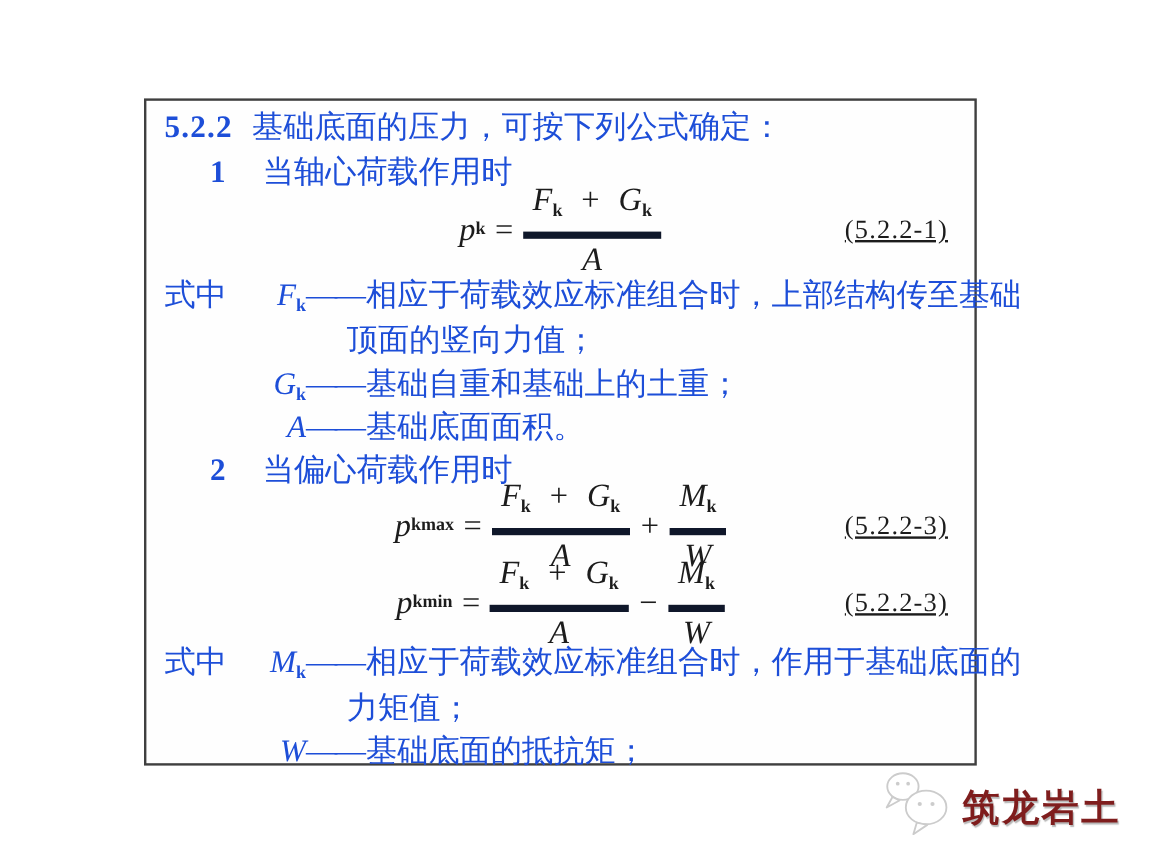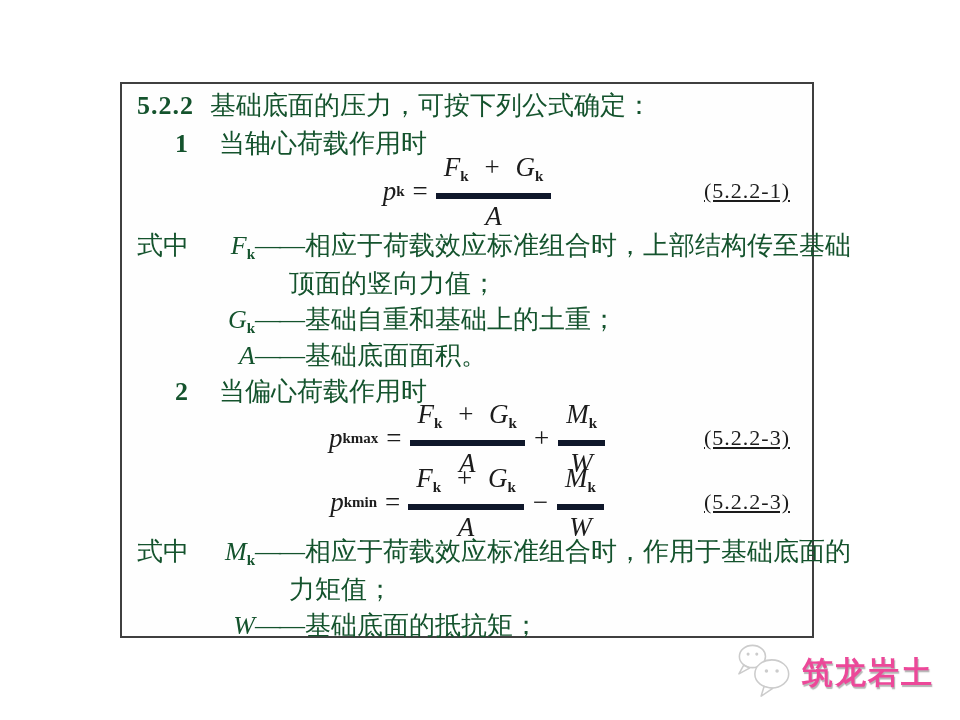--- a/index.html
+++ b/index.html
@@ -7,21 +7,21 @@
     width:960px;height:720px;position:relative;overflow:hidden;
     background:#ffffff;
     font-family:"Liberation Serif","DejaVu Serif",serif;
   }
   .doc-box{
     position:absolute;left:120px;top:82px;width:694px;height:556px;
     border:2px solid #3f3f3f;box-sizing:border-box;background:#fefefe;
   }
   .line{
     position:absolute;white-space:nowrap;
-    font-size:26px;line-height:32px;color:#14532d;
+    font-size:26px;line-height:32px;color:#1d4ed8;
   }
   .bnum{font-weight:bold;letter-spacing:1px;}
   .h-gap{margin-left:16px;}
   .i-gap{margin-left:30px;}
   .wlabel{display:inline-block;width:72px;}
   .symcol{display:inline-block;min-width:46px;text-align:right;}
   .sym{font-style:italic;}
   .msub{font-size:15px;font-style:normal;font-weight:bold;vertical-align:-5px;letter-spacing:0;}
   .dash{letter-spacing:-2px;margin:0 2px 0 0;}
   
@@ -41,21 +41,21 @@
     font-size:22px;letter-spacing:1px;text-decoration:underline;
   }
   
   .watermark{
     position:absolute;right:26px;bottom:16px;
     display:flex;align-items:center;gap:6px;
   }
   .wm-text{
     font-family:"Liberation Sans","DejaVu Sans",sans-serif;
     font-size:31px;font-weight:bold;letter-spacing:2px;
-    color:#ec4899;text-shadow:1px 2px 1px #b5b5b5;
+    color:#7f1d1d;text-shadow:1px 2px 1px #b5b5b5;
   }
 </style>
 </head>
 <body>
 
 <div class="doc-box">
 
   <div class="line" style="top:6px;left:15px;">
     <span class="bnum">5.2.2</span><span class="h-gap">基础底面的压力，可按下列公式确定：</span>
   </div>

